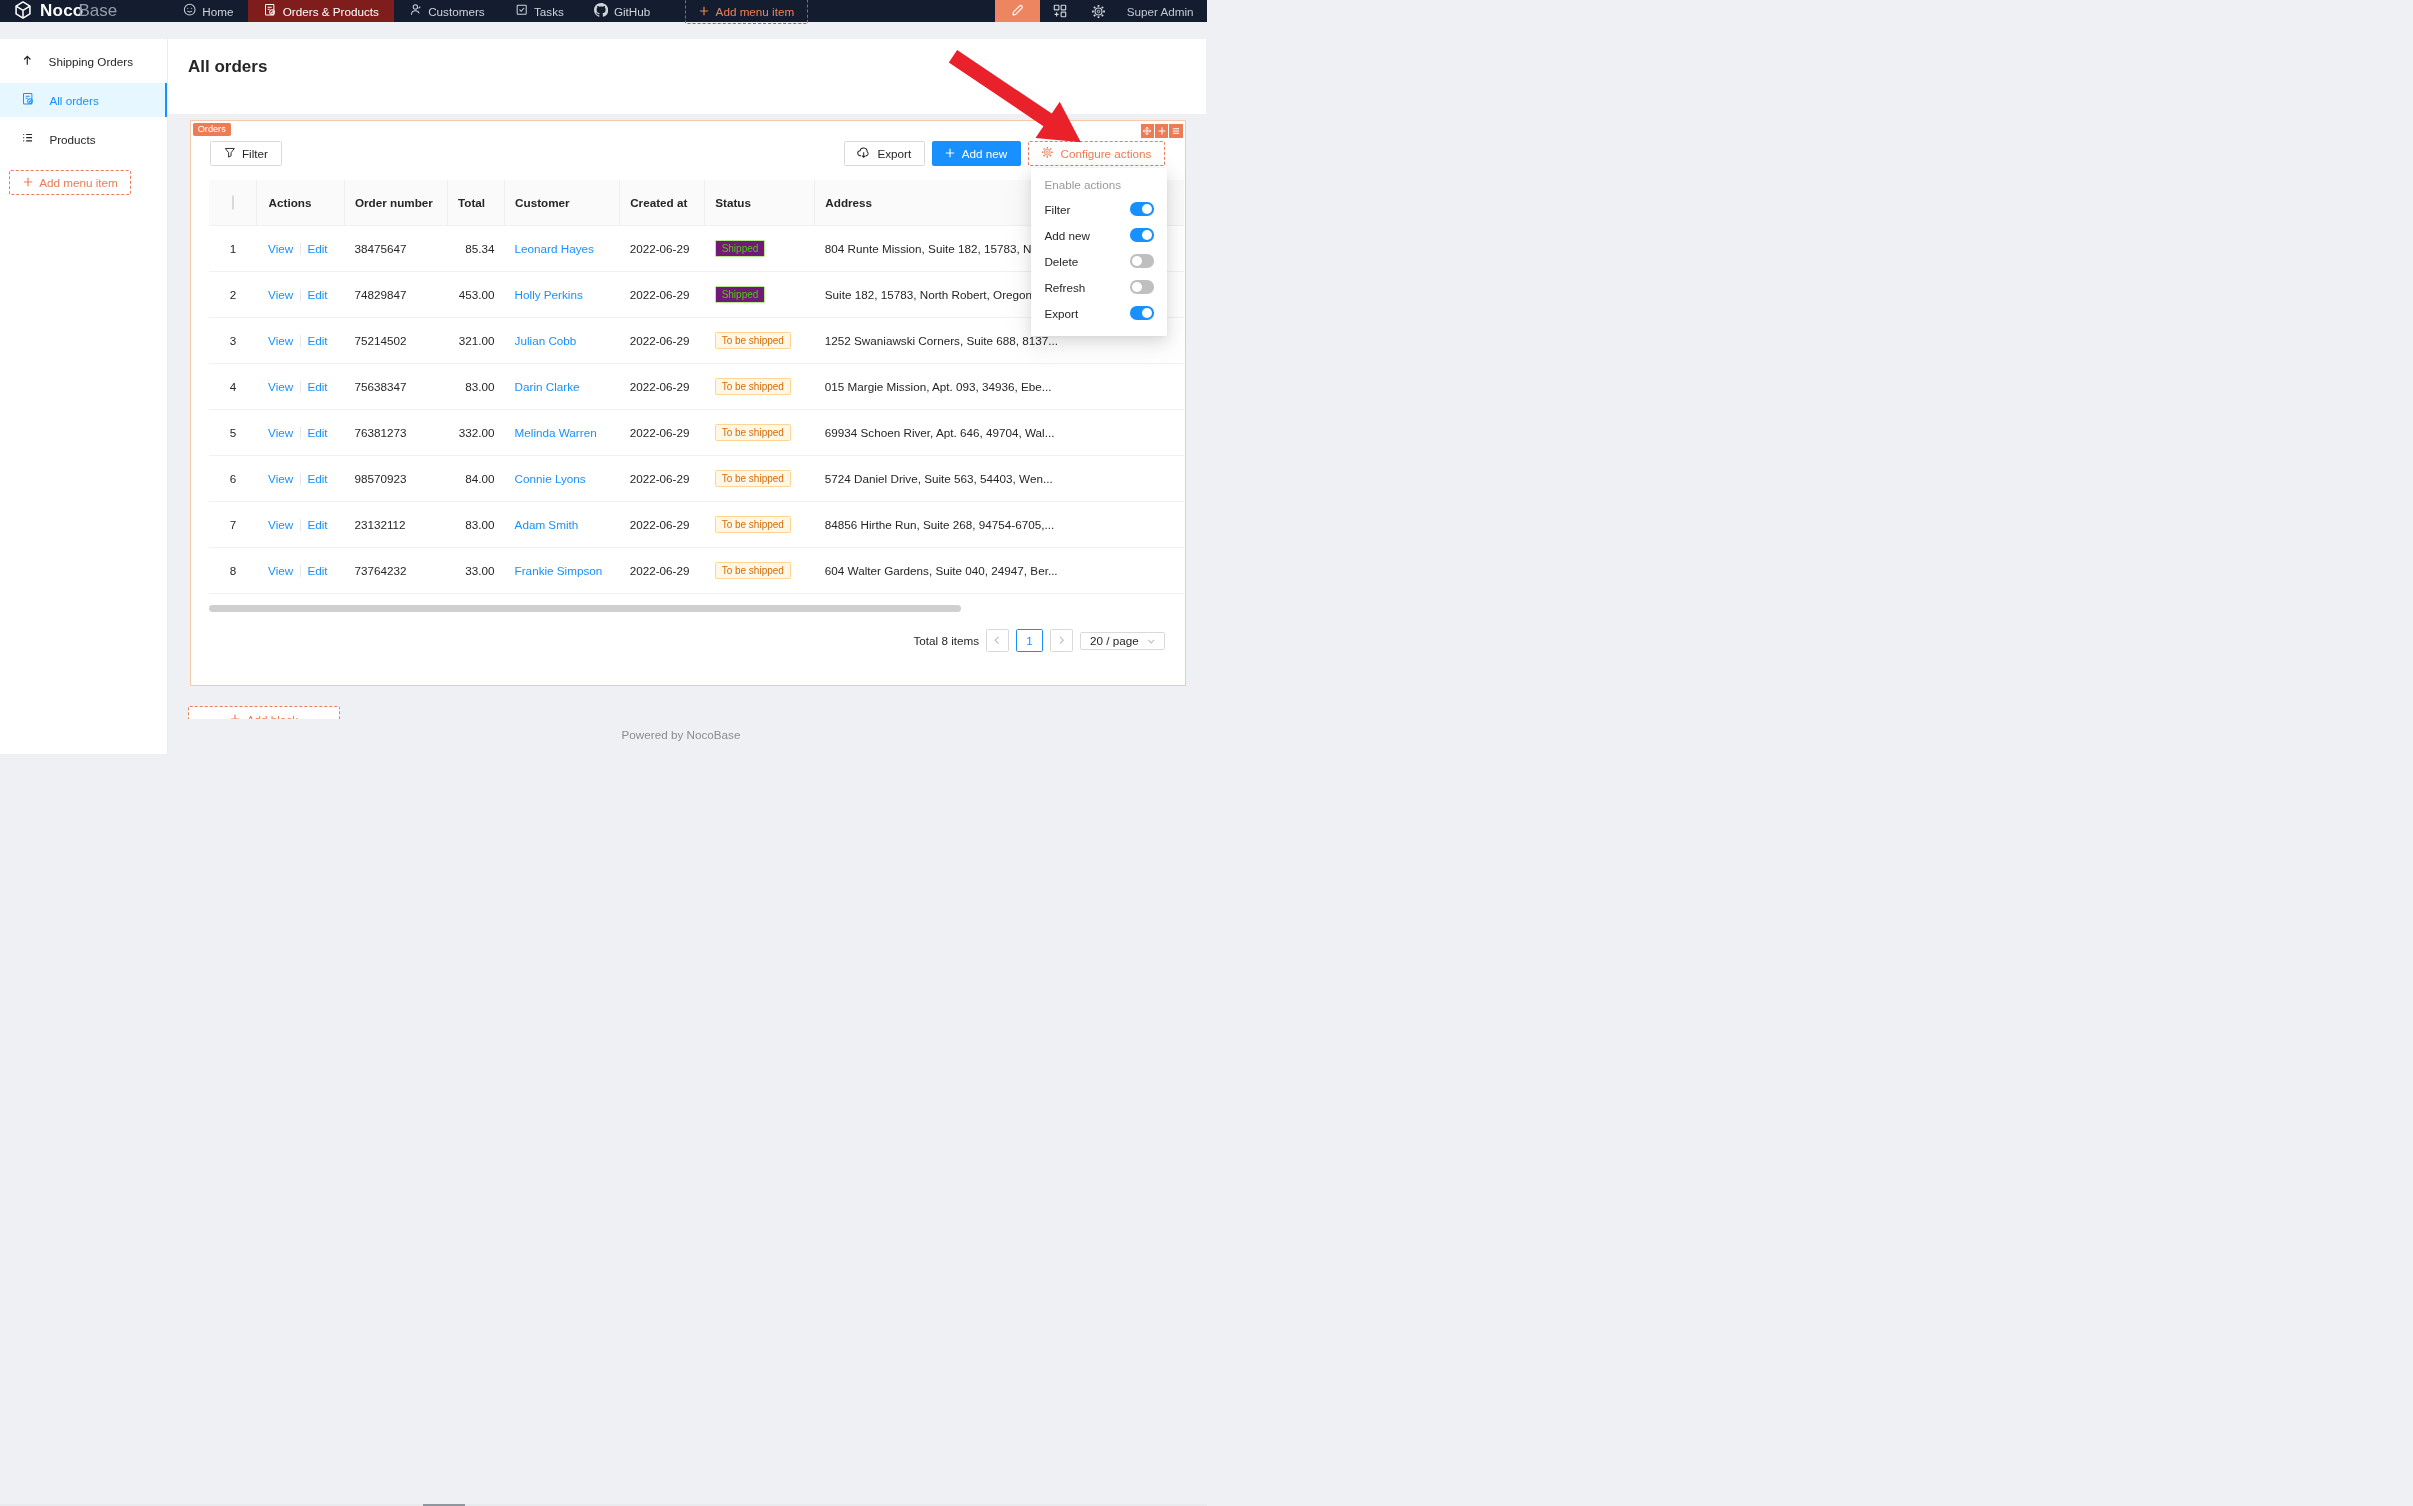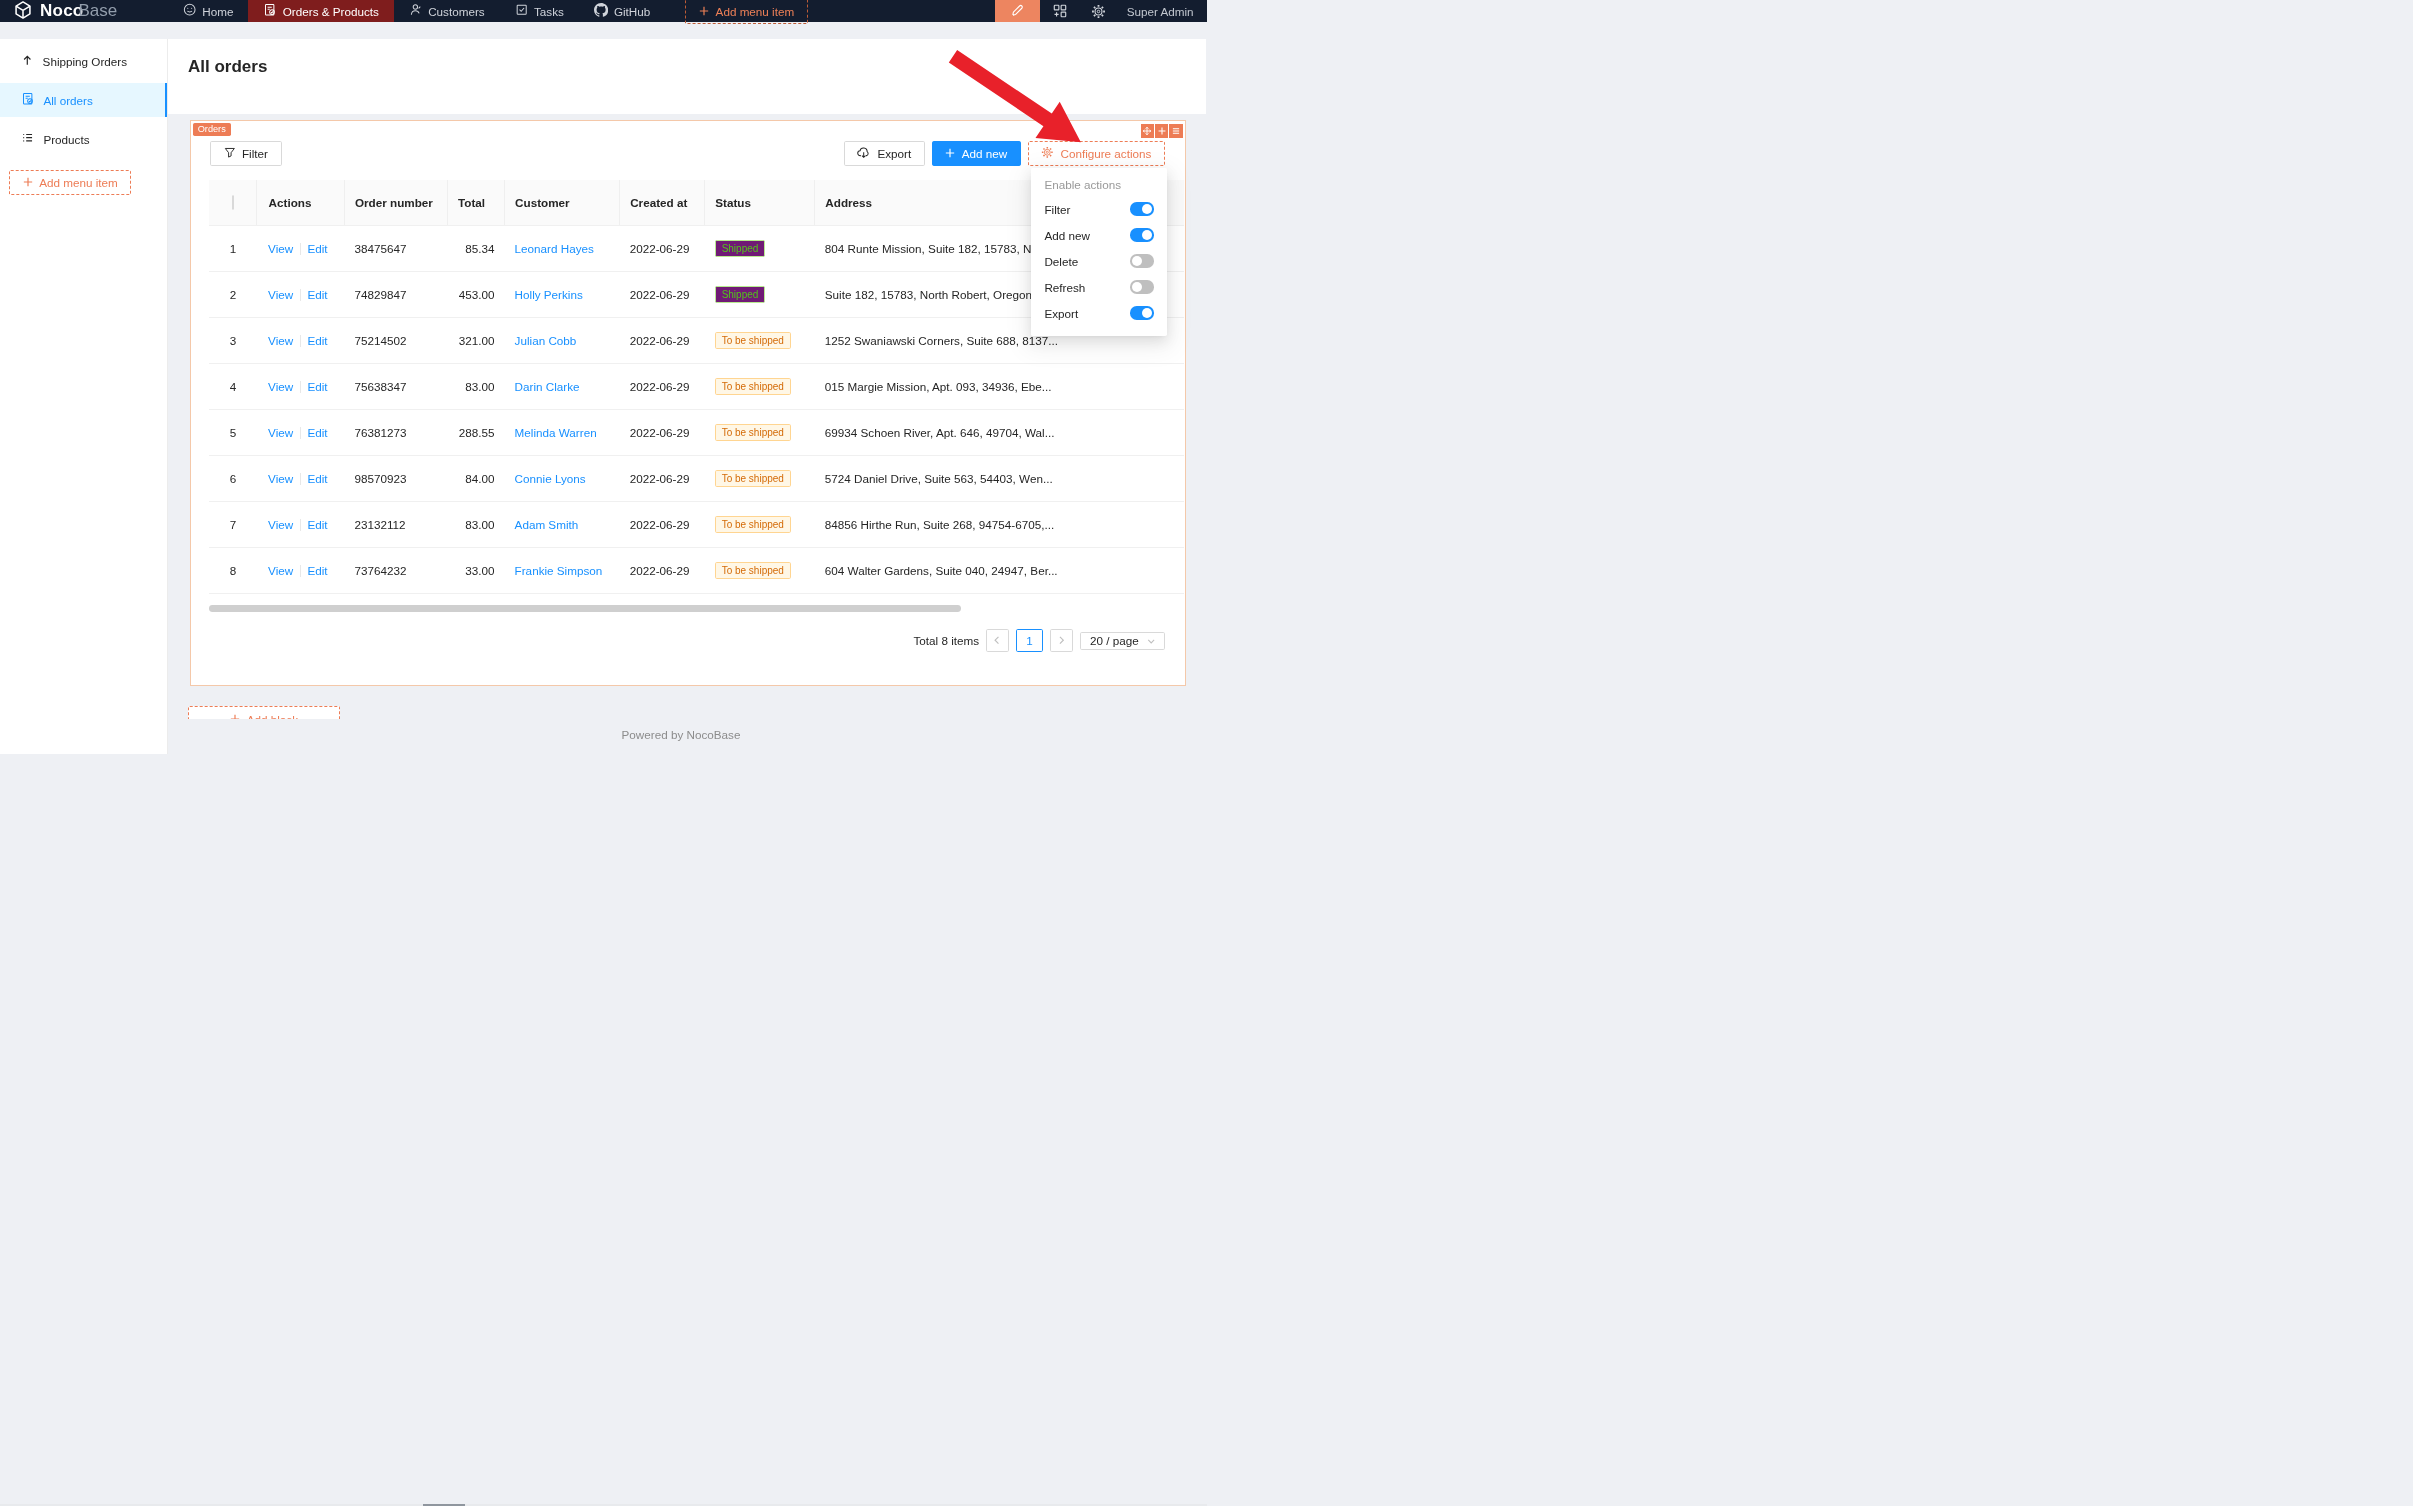--- a/index.html
+++ b/index.html
@@ -25,21 +25,21 @@
   .designer-btn { width:45px; display:flex; align-items:center; justify-content:center;
     background:#ed8560; cursor:pointer; }
   .top-icon { width:39px; display:flex; align-items:center; justify-content:center; cursor:pointer; }
   .top-user { display:flex; align-items:center; padding:0 13.4px 0 8.4px;
     font-size:11.7px; color:#c2c7cf; cursor:pointer; }
 
   
   .sidebar { position:absolute; left:0; top:39px; width:168px; height:715px;
     background:#fff; border-right:0.8px solid #ececec; z-index:10; }
   .side-item { position:relative; height:34px; margin:5px 0; display:flex; align-items:center;
-    gap:9px; padding-left:21px; font-size:11.7px; color:#262626; cursor:pointer; }
+    gap:15px; padding-left:21px; font-size:11.7px; color:#262626; cursor:pointer; }
   .side-item.active { background:#e6f7ff; color:#1890ff; }
   .side-item.active .active-bar { position:absolute; right:0; top:0; width:2.5px; height:34px; background:#1890ff; }
   .sidebar .first { margin-top:5px; }
   .side-add { position:absolute; left:9.2px; top:131px; width:122px; height:25px;
     display:flex; align-items:center; justify-content:center; gap:6.7px;
     border:0.8px dashed #ed7c55; border-radius:1.7px; background:#fff;
     color:#ed7c55; font-size:11.7px; cursor:pointer; }
 
   
   .main { position:absolute; left:168px; top:39px; width:1038px; height:715px; }
@@ -376,21 +376,21 @@
                 <td class="c-cust"><a class="link">Darin Clarke</a></td>
                 <td class="c-date">2022-06-29</td>
                 <td class="c-status"><span class="tag warning">To be shipped</span></td>
                 <td class="c-addr">015 Margie Mission, Apt. 093, 34936, Ebe...</td>
                 <td class="c-fill"></td>
               </tr>
               <tr>
                 <td class="c-idx">5</td>
                 <td class="c-act"><a class="link">View</a><span class="vdiv"></span><a class="link">Edit</a></td>
                 <td class="c-num">76381273</td>
-                <td class="c-total">288.55</td>
+                <td class="c-total">332.00</td>
                 <td class="c-cust"><a class="link">Melinda Warren</a></td>
                 <td class="c-date">2022-06-29</td>
                 <td class="c-status"><span class="tag warning">To be shipped</span></td>
                 <td class="c-addr">69934 Schoen River, Apt. 646, 49704, Wal...</td>
                 <td class="c-fill"></td>
               </tr>
               <tr>
                 <td class="c-idx">6</td>
                 <td class="c-act"><a class="link">View</a><span class="vdiv"></span><a class="link">Edit</a></td>
                 <td class="c-num">98570923</td>

